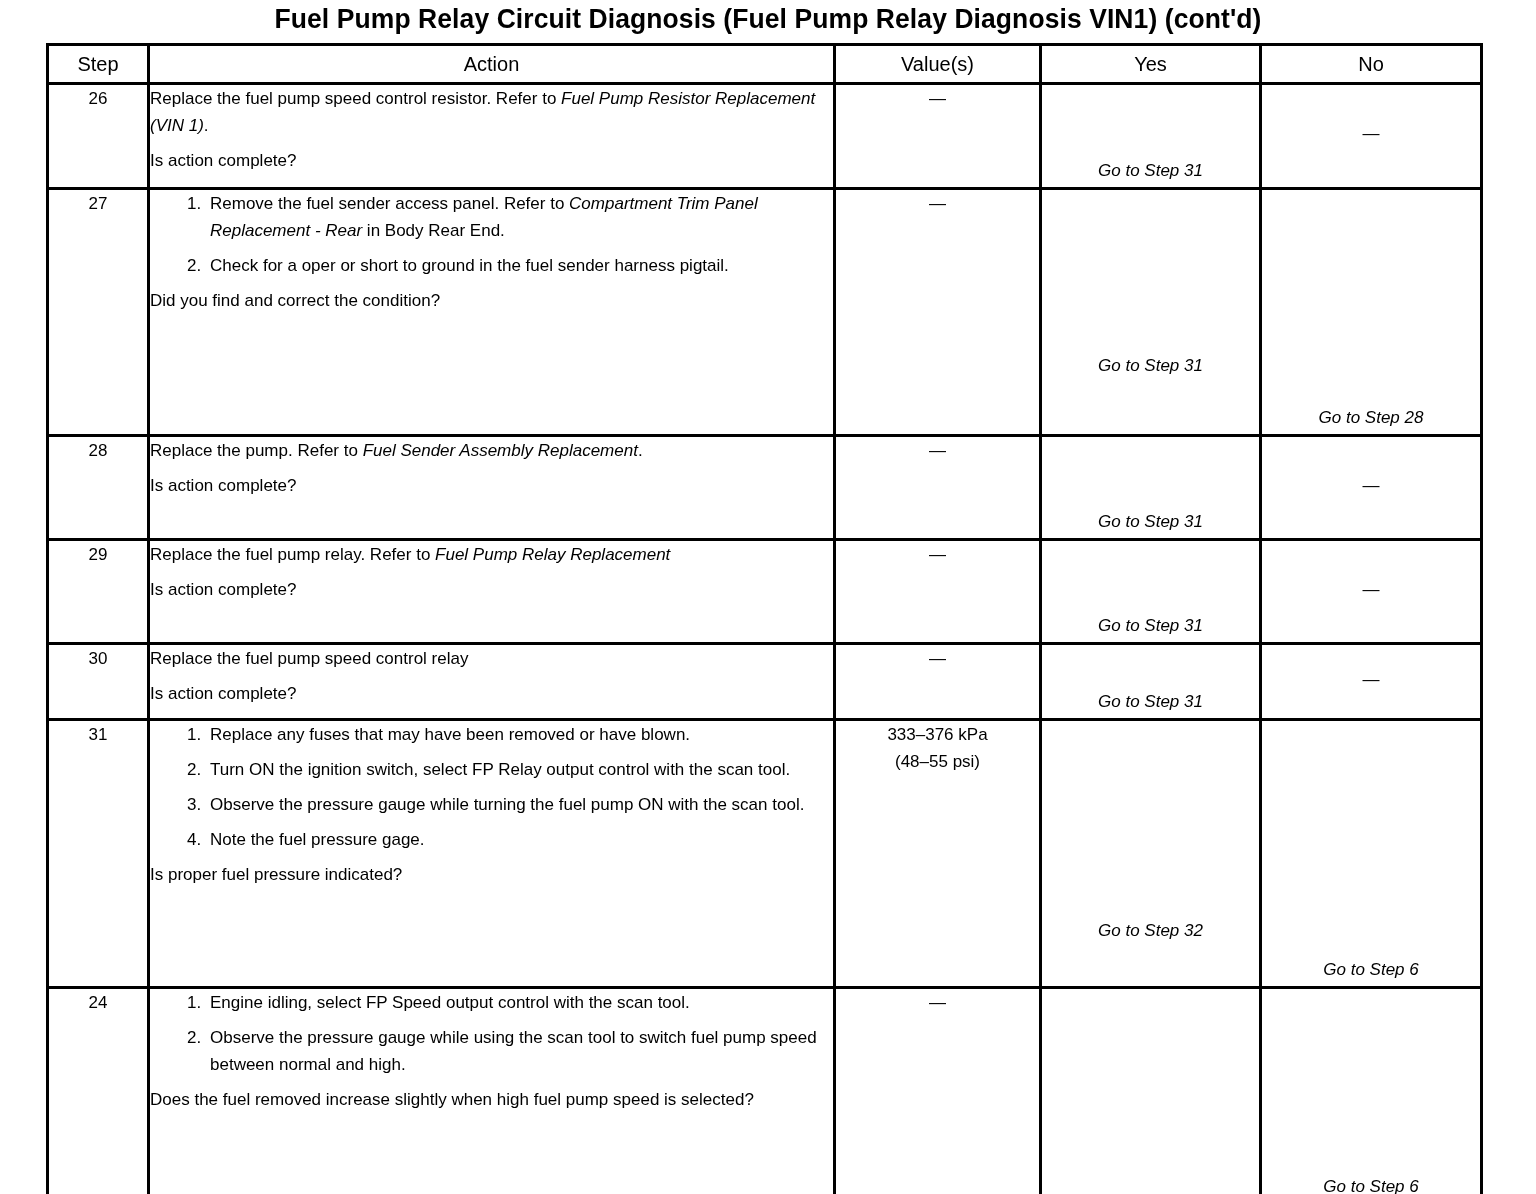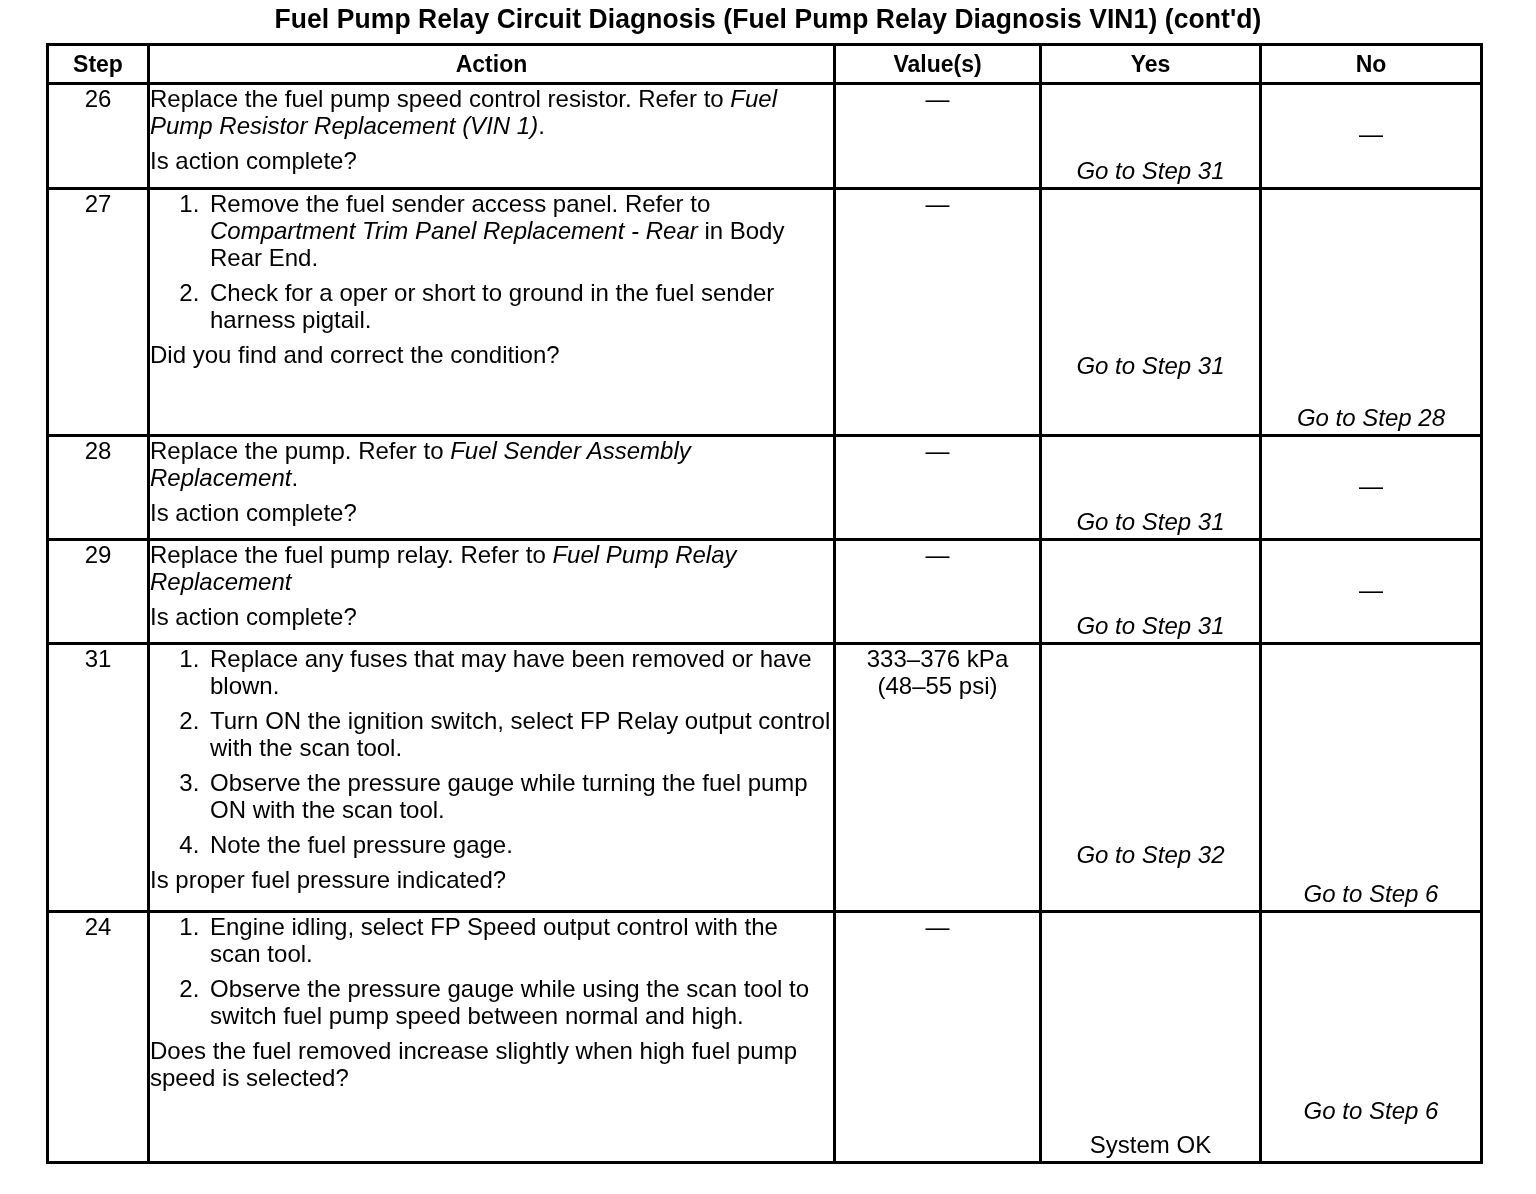--- a/index.html
+++ b/index.html
@@ -12,24 +12,24 @@
       text-align: center; font-weight: bold; font-size: 27px;
       letter-spacing: 0.1px; transform: scaleX(0.98);
     }
     table.diag {
       position: absolute; left: 46px; top: 43px;
       border-collapse: collapse; table-layout: fixed;
       width: 1434px;
     }
     table.diag th, table.diag td {
       border: 3px solid #000; padding: 0; vertical-align: top;
-      font-size: 24px; line-height: 27px;
+      font-size: 17px; line-height: 27px;
     }
     table.diag th {
-      height: 36px; font-weight: bold; font-size: 23px; text-align: center; vertical-align: middle;
+      height: 36px; font-weight: normal; font-size: 20px; text-align: center; vertical-align: middle;
     }
     col.c-step { width: 101px; }
     col.c-action { width: 686px; }
     col.c-value { width: 206px; }
     col.c-yes { width: 220px; }
     col.c-no { width: 221px; }
     td.step { text-align: center; vertical-align: middle; }
     td.action { padding: 6px 10px 4px 12px; margin-left: 18px; }
     td.value { text-align: center; vertical-align: middle; }
     td.yes, td.no { position: relative; }
@@ -140,20 +140,38 @@
           <div class="cell-inner" style="height: 101px;">
             <div class="outcome">Go to Step 31</div>
           </div>
         </td>
         <td class="no">
           <div class="cell-inner" style="height: 101px;">
             <div class="dash-mid">—</div>
           </div>
         </td>
       </tr>
+      <tr style="height: 76px;">
+        <td class="step">30</td>
+        <td class="action">
+          <div class="para"><span>Replace the fuel pump speed control relay</span></div>
+          <div class="para">Is action complete?</div>
+        </td>
+        <td class="value" style="white-space: pre-line;">—</td>
+        <td class="yes">
+          <div class="cell-inner" style="height: 73px;">
+            <div class="outcome">Go to Step 31</div>
+          </div>
+        </td>
+        <td class="no">
+          <div class="cell-inner" style="height: 73px;">
+            <div class="dash-mid">—</div>
+          </div>
+        </td>
+      </tr>
       <tr style="height: 268px;">
         <td class="step">31</td>
         <td class="action">
           <ol class="steps">
             <li><span>Replace any fuses that may have been removed or have blown.</span></li>
             <li><span>Turn ON the ignition switch, select FP Relay output control with the scan tool.</span></li>
             <li><span>Observe the pressure gauge while turning the fuel pump ON with the scan tool.</span></li>
             <li><span>Note the fuel pressure gage.</span></li>
           </ol>
           <div class="para">Is proper fuel pressure indicated?</div>

